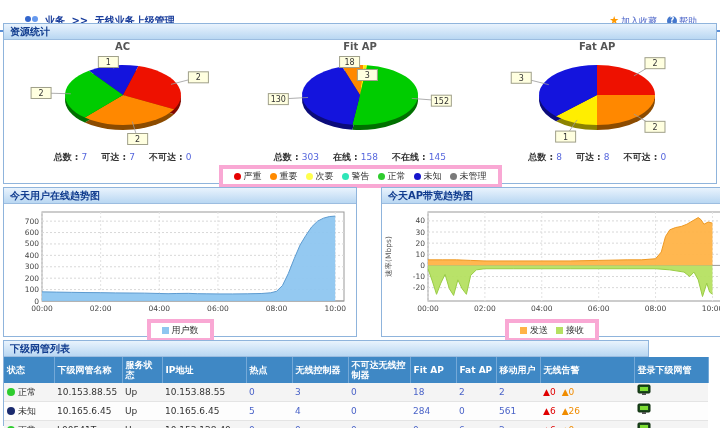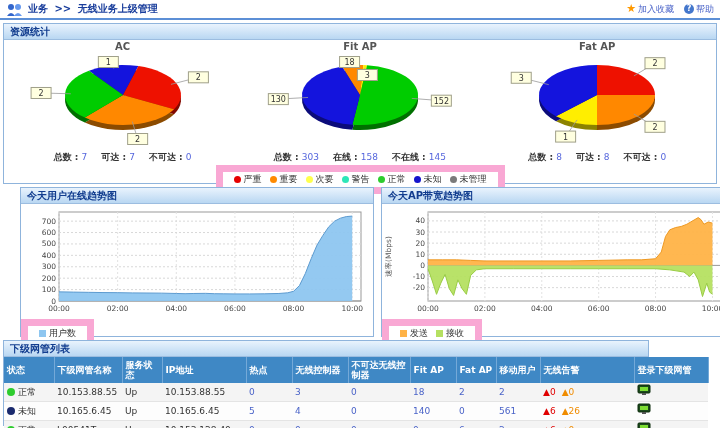--- a/index.html
+++ b/index.html
@@ -1,48 +1,48 @@
 <!DOCTYPE html>
 <html><head>
 <meta charset="utf-8">
 <style>
   html,body{margin:0;padding:0;}
   body{width:720px;height:428px;position:relative;background:#fff;
        font-family:"DejaVu Sans","Liberation Sans",sans-serif;font-size:10px;color:#333;overflow:hidden;}
   
-  .topbar{position:absolute;left:0;top:0;width:720px;height:20px;background:#fff;
-          border-bottom:2px solid #5c8fd6;display:flex;align-items:center;box-sizing:border-box;padding:0 6px;}
+  .topbar{position:absolute;left:0;top:12px;width:720px;height:20px;background:#fff;
+          border-bottom:2px solid #5c8fd6;display:flex;align-items:center;box-sizing:border-box;padding:0 23px;}
   .crumb{color:#1a3e9c;font-weight:bold;font-size:10px;margin-left:4px;}
   .crumb .sep{color:#1a3e9c;margin:0 3px;}
   .toplinks{margin-left:auto;display:flex;align-items:center;gap:10px;}
   .toplink{color:#4a63c8;font-size:9px;text-decoration:none;display:flex;align-items:center;gap:2px;cursor:pointer;}
   .star{color:#ff9900;font-size:11px;line-height:10px;}
   .helpdot{display:inline-block;width:10px;height:10px;border-radius:50%;background:#4477cc;color:#fff;
            font-size:8px;font-weight:bold;text-align:center;line-height:10px;}
   
   .panel{position:absolute;border:1px solid #8fb4dc;background:#fff;box-sizing:border-box;}
   .phdr{height:15px;background:linear-gradient(#e9f3fd,#b9d7f2);border-bottom:1px solid #9cbde0;
         color:#123d8f;font-weight:bold;font-size:10px;line-height:15px;padding:0 6px;}
   #panel-resource{left:3px;top:23px;width:714px;height:161px;}
   #pies{display:flex;}
   .pie-block{width:33.33%;text-align:center;}
   .pie-title{font-size:10px;font-weight:bold;color:#555;height:13px;line-height:13px;}
   .pie-stats{font-size:9px;color:#222;height:13px;}
   .pie-stats b{font-weight:bold;color:#333;}
   .pie-stats .s-val{color:#5566dd;}
   .pie-stats .pair{margin:2px 7px;}
   .sev-legend-wrap{text-align:center;margin-top:1px;}
-  .legend-box{display:inline-block;border:7px solid #f9a8d4;background:#fff;padding:1px 7px;font-size:9px;color:#333;}
+  .legend-box{display:inline-block;border:4px solid #f9a8d4;background:#fff;padding:1px 7px;font-size:9px;color:#333;}
   .legend-box .li{display:inline-flex;align-items:center;margin:0 4px;gap:3px;}
   .dot{display:inline-block;width:7px;height:7px;border-radius:50%;}
   .sq{display:inline-block;width:7px;height:7px;}
-  #panel-user{left:20px;top:187px;width:354px;height:150px;}
+  #panel-user{left:3px;top:187px;width:354px;height:150px;}
   #panel-ap{left:381px;top:187px;width:342px;height:150px;}
   .chart-wrap{text-align:center;padding-top:2px;}
-  .chart-legend{margin-top:1px;}
+  .chart-legend{text-align:center;margin-top:1px;}
   
   #panel-nms{left:3px;top:340px;width:646px;height:86px;}
   table{width:100%;border-collapse:collapse;table-layout:fixed;font-size:9px;}
   th{background:#3f88c5;color:#fff;font-size:9px;font-weight:bold;text-align:left;
      padding:1px 3px;border-right:1px solid #74a9d8;line-height:1.15;vertical-align:middle;height:24px;}
   td{padding:1px 3px;line-height:13px;border-bottom:1px solid #e4e4e4;white-space:nowrap;overflow:hidden;}
   tbody tr:nth-child(odd){background:#f4f4f4;}
   tbody tr:nth-child(even){background:#fdfdfd;}
   .num{color:#4a63c8;cursor:pointer;}
   .sdot{display:inline-block;width:8px;height:8px;border-radius:50%;margin-right:3px;vertical-align:-1px;}
@@ -312,21 +312,21 @@
             </svg></td>
         </tr>
         <tr>
           <td><span class="sdot" style="background:#1a2a6e"></span>未知</td>
           <td>10.165.6.45</td>
           <td>Up</td>
           <td>10.165.6.45</td>
           <td><span class="num">5</span></td>
           <td><span class="num">4</span></td>
           <td><span class="num">0</span></td>
-          <td><span class="num">140</span></td>
+          <td><span class="num">284</span></td>
           <td><span class="num">0</span></td>
           <td><span class="num">561</span></td>
           <td><span class="a-crit">▲6</span><span class="a-major">▲26</span></td>
           <td><svg width="15" height="12" style="cursor:pointer">
               <rect x="1" y="1" width="12" height="8" rx="1" fill="#1c4a1c" stroke="#0b2b0b"></rect>
               <rect x="3" y="3" width="8" height="4" fill="#7ddd33"></rect>
               <rect x="5" y="9" width="4" height="2" fill="#555"></rect>
             </svg></td>
         </tr>
         <tr>

